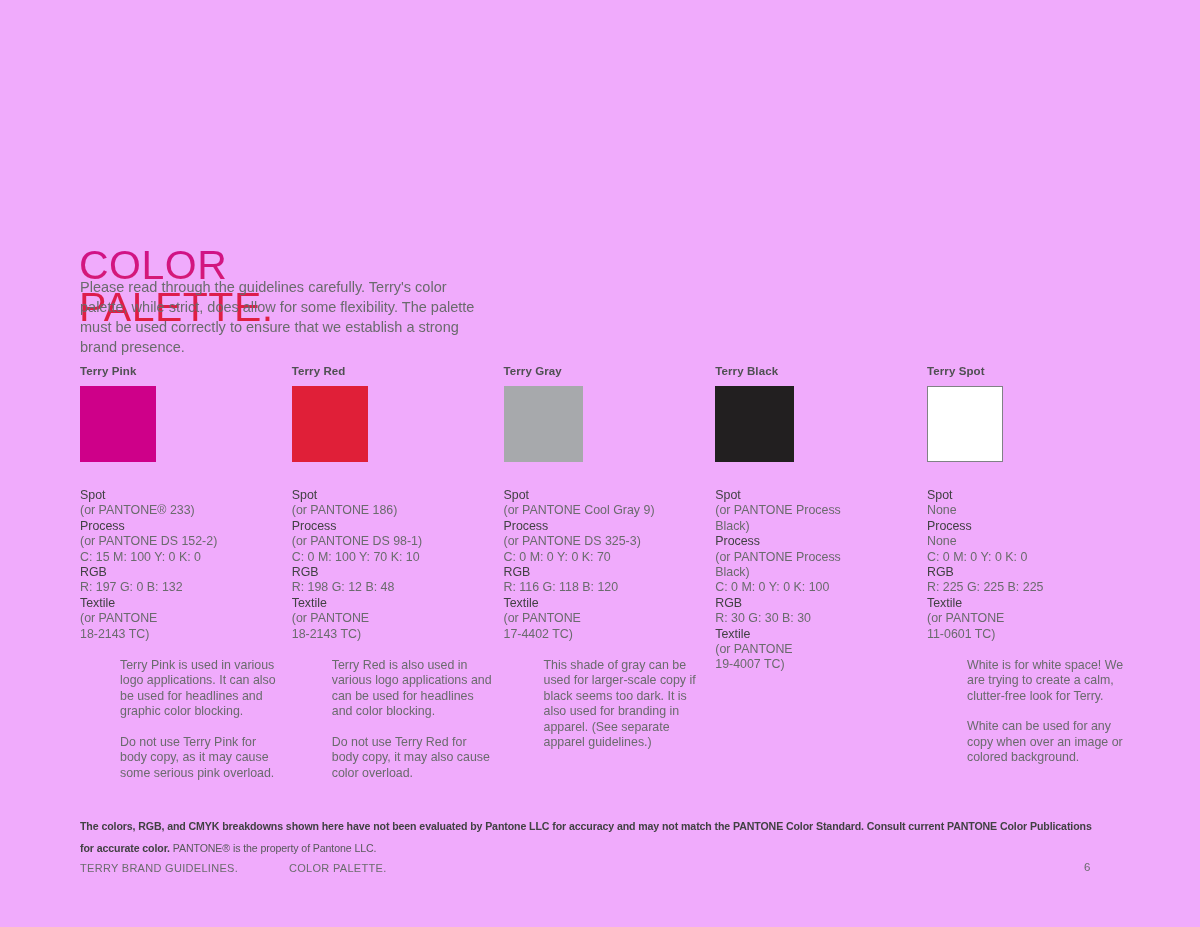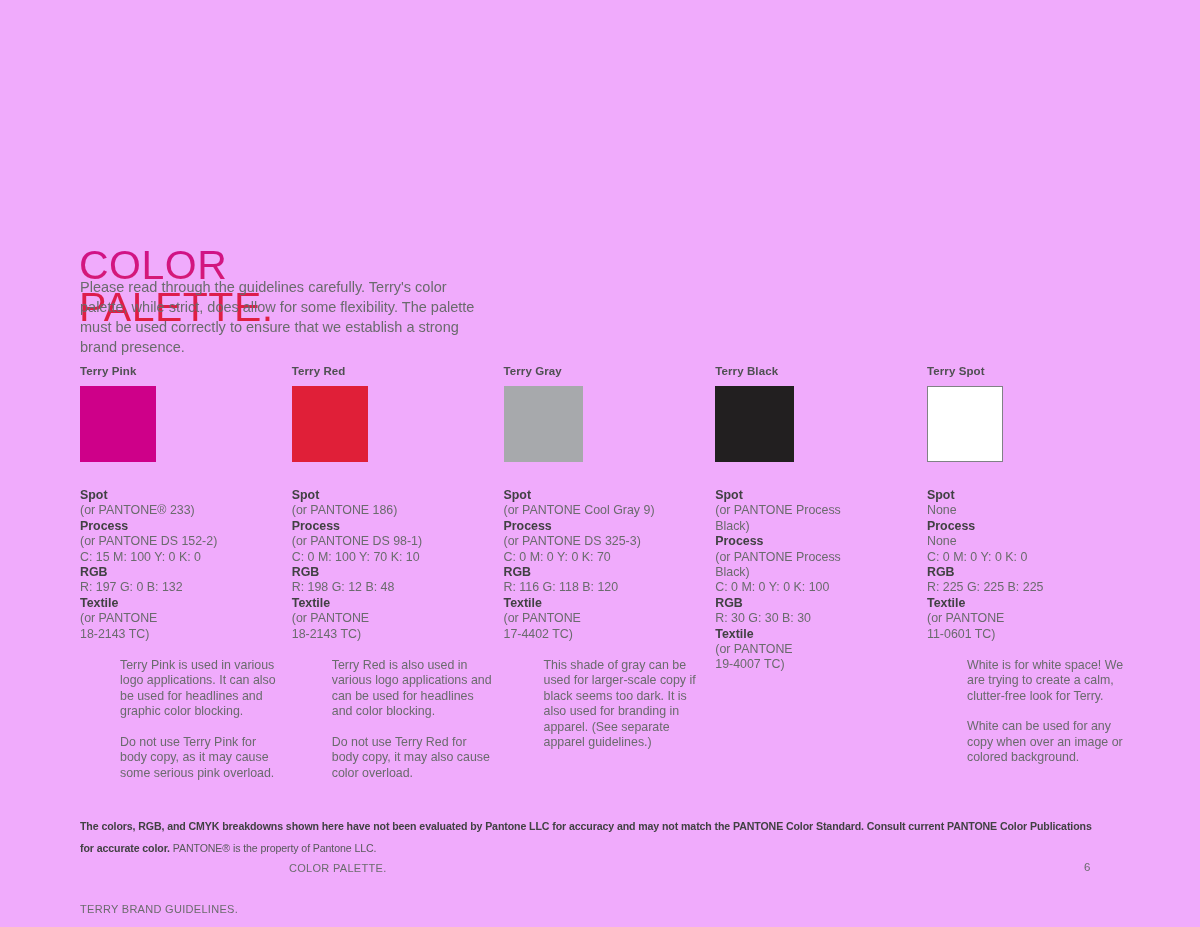--- a/index.html
+++ b/index.html
@@ -96,21 +96,21 @@
   .swatch.bordered { border: 1px solid #808285; }
 
   .specs {
     font-size: 12.4px;
     line-height: 15.4px;
     color: #6a6b6d;
     width: 160px;
     font-weight: 300;
   }
   .specs b {
-    font-weight: bold;
+    font-weight: normal;
     color: #414143;
     display: block;
   }
   .specs .val { display: block; }
 
   .desc {
     margin-top: 16px;
     font-size: 12.4px;
     line-height: 15.4px;
     color: #6a6b6d;
@@ -142,21 +142,20 @@
 
   
   .footer-left {
     position: absolute;
     left: 80px;
     top: 862px;
     font-size: 11px;
     letter-spacing: 0.3px;
     color: #6a6b6d;
     font-weight: 300;
-    margin-top: 41px;
   }
   .footer-mid {
     position: absolute;
     left: 289px;
     top: 862px;
     font-size: 11px;
     letter-spacing: 0.3px;
     color: #6a6b6d;
     font-weight: 300;
   }

